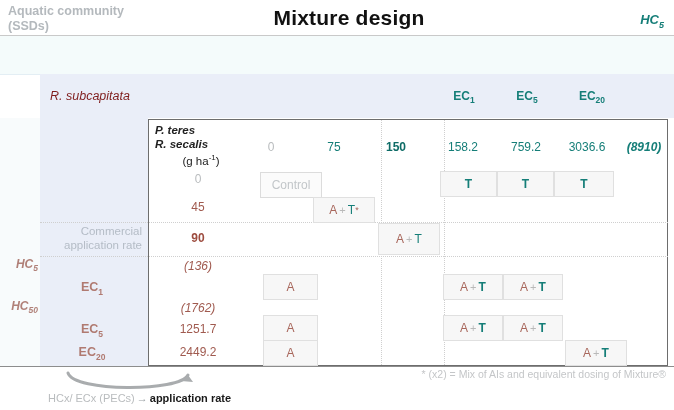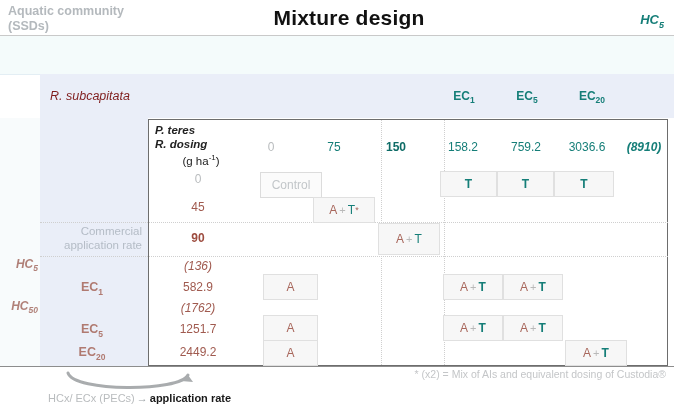--- a/index.html
+++ b/index.html
@@ -186,37 +186,36 @@
   <div class="tbl">
     <div class="vsep" style="left:232px;"></div>
     <div class="vsep" style="left:295px;"></div>
   </div>
 
   <div class="hsep" style="left:40px;top:222px;width:628px;"></div>
   <div class="hsep" style="left:40px;top:256px;width:628px;"></div>
 
   <div class="hdr-species">
     <span class="sp">P. teres</span>
-    <span class="sp">R. dosing</span>
+    <span class="sp">R. secalis</span>
     <span class="unit"><span>(g ha</span><sup>-1</sup><span>)</span></span>
   </div>
 
   <div class="dose zero" style="left:247px;width:48px;">0</div>
   <div class="dose teal" style="left:310px;width:48px;">75</div>
   <div class="dose teal-b" style="left:372px;width:48px;">150</div>
   <div class="dose teal" style="left:434px;width:58px;">158.2</div>
   <div class="dose teal" style="left:497px;width:58px;">759.2</div>
   <div class="dose teal" style="left:556px;width:62px;">3036.6</div>
   <div class="dose teal-i" style="left:618px;width:52px;">(8910)</div>
 
   <div class="rlab grey" style="left:155px;top:172px;width:86px;">0</div>
   <div class="rlab brown" style="left:155px;top:200px;width:86px;">45</div>
   <div class="rlab brown-b" style="left:155px;top:231px;width:86px;">90</div>
   <div class="rlab brown-i" style="left:155px;top:259px;width:86px;">(136)</div>
-  <div class="rlab brown" style="left:155px;top:280px;width:86px;">582.9</div>
   <div class="rlab brown-i" style="left:155px;top:301px;width:86px;">(1762)</div>
   <div class="rlab brown" style="left:155px;top:322px;width:86px;">1251.7</div>
   <div class="rlab brown" style="left:155px;top:345px;width:86px;">2449.2</div>
 
   <div class="comm-lab" style="left:40px;top:224px;padding-left:17px;">
     <span>Commercial</span><br>
     <span>application rate</span>
   </div>
 
   <div class="side-lab" style="left:0px;top:257px;width:38px;"><span>HC</span><sub>5</sub></div>
@@ -282,21 +281,21 @@
       <span class="a">A</span>
     </div>
   <div class="cell" style="left:565px;top:340px;width:62px;">
     <span class="a">A</span>
       <span class="plus">+</span>
       <span class="t">T</span>
   </div>
 
   <div class="tbl-bottom-rule"></div>
 
-  <div class="footnote">* (x2) = Mix of AIs and equivalent dosing of Custodia®</div>
+  <div class="footnote">* (x2) = Mix of AIs and equivalent dosing of Mixture®</div>
 
   <svg class="arrow-svg" width="160" height="26" viewBox="0 0 160 26">
     <path d="M8,3 C14,22 120,22 128,5" stroke="#a9acae" stroke-width="3" fill="none" stroke-linecap="round"></path>
     <path d="M128,5 L121,11 L133,12 Z" fill="#a9acae"></path>
   </svg>
 
   <div class="arrow-cap">
     <span>HCx/ ECx (PECs)</span><span class="arw">→</span><span class="bold">application rate</span>
   </div>
 

